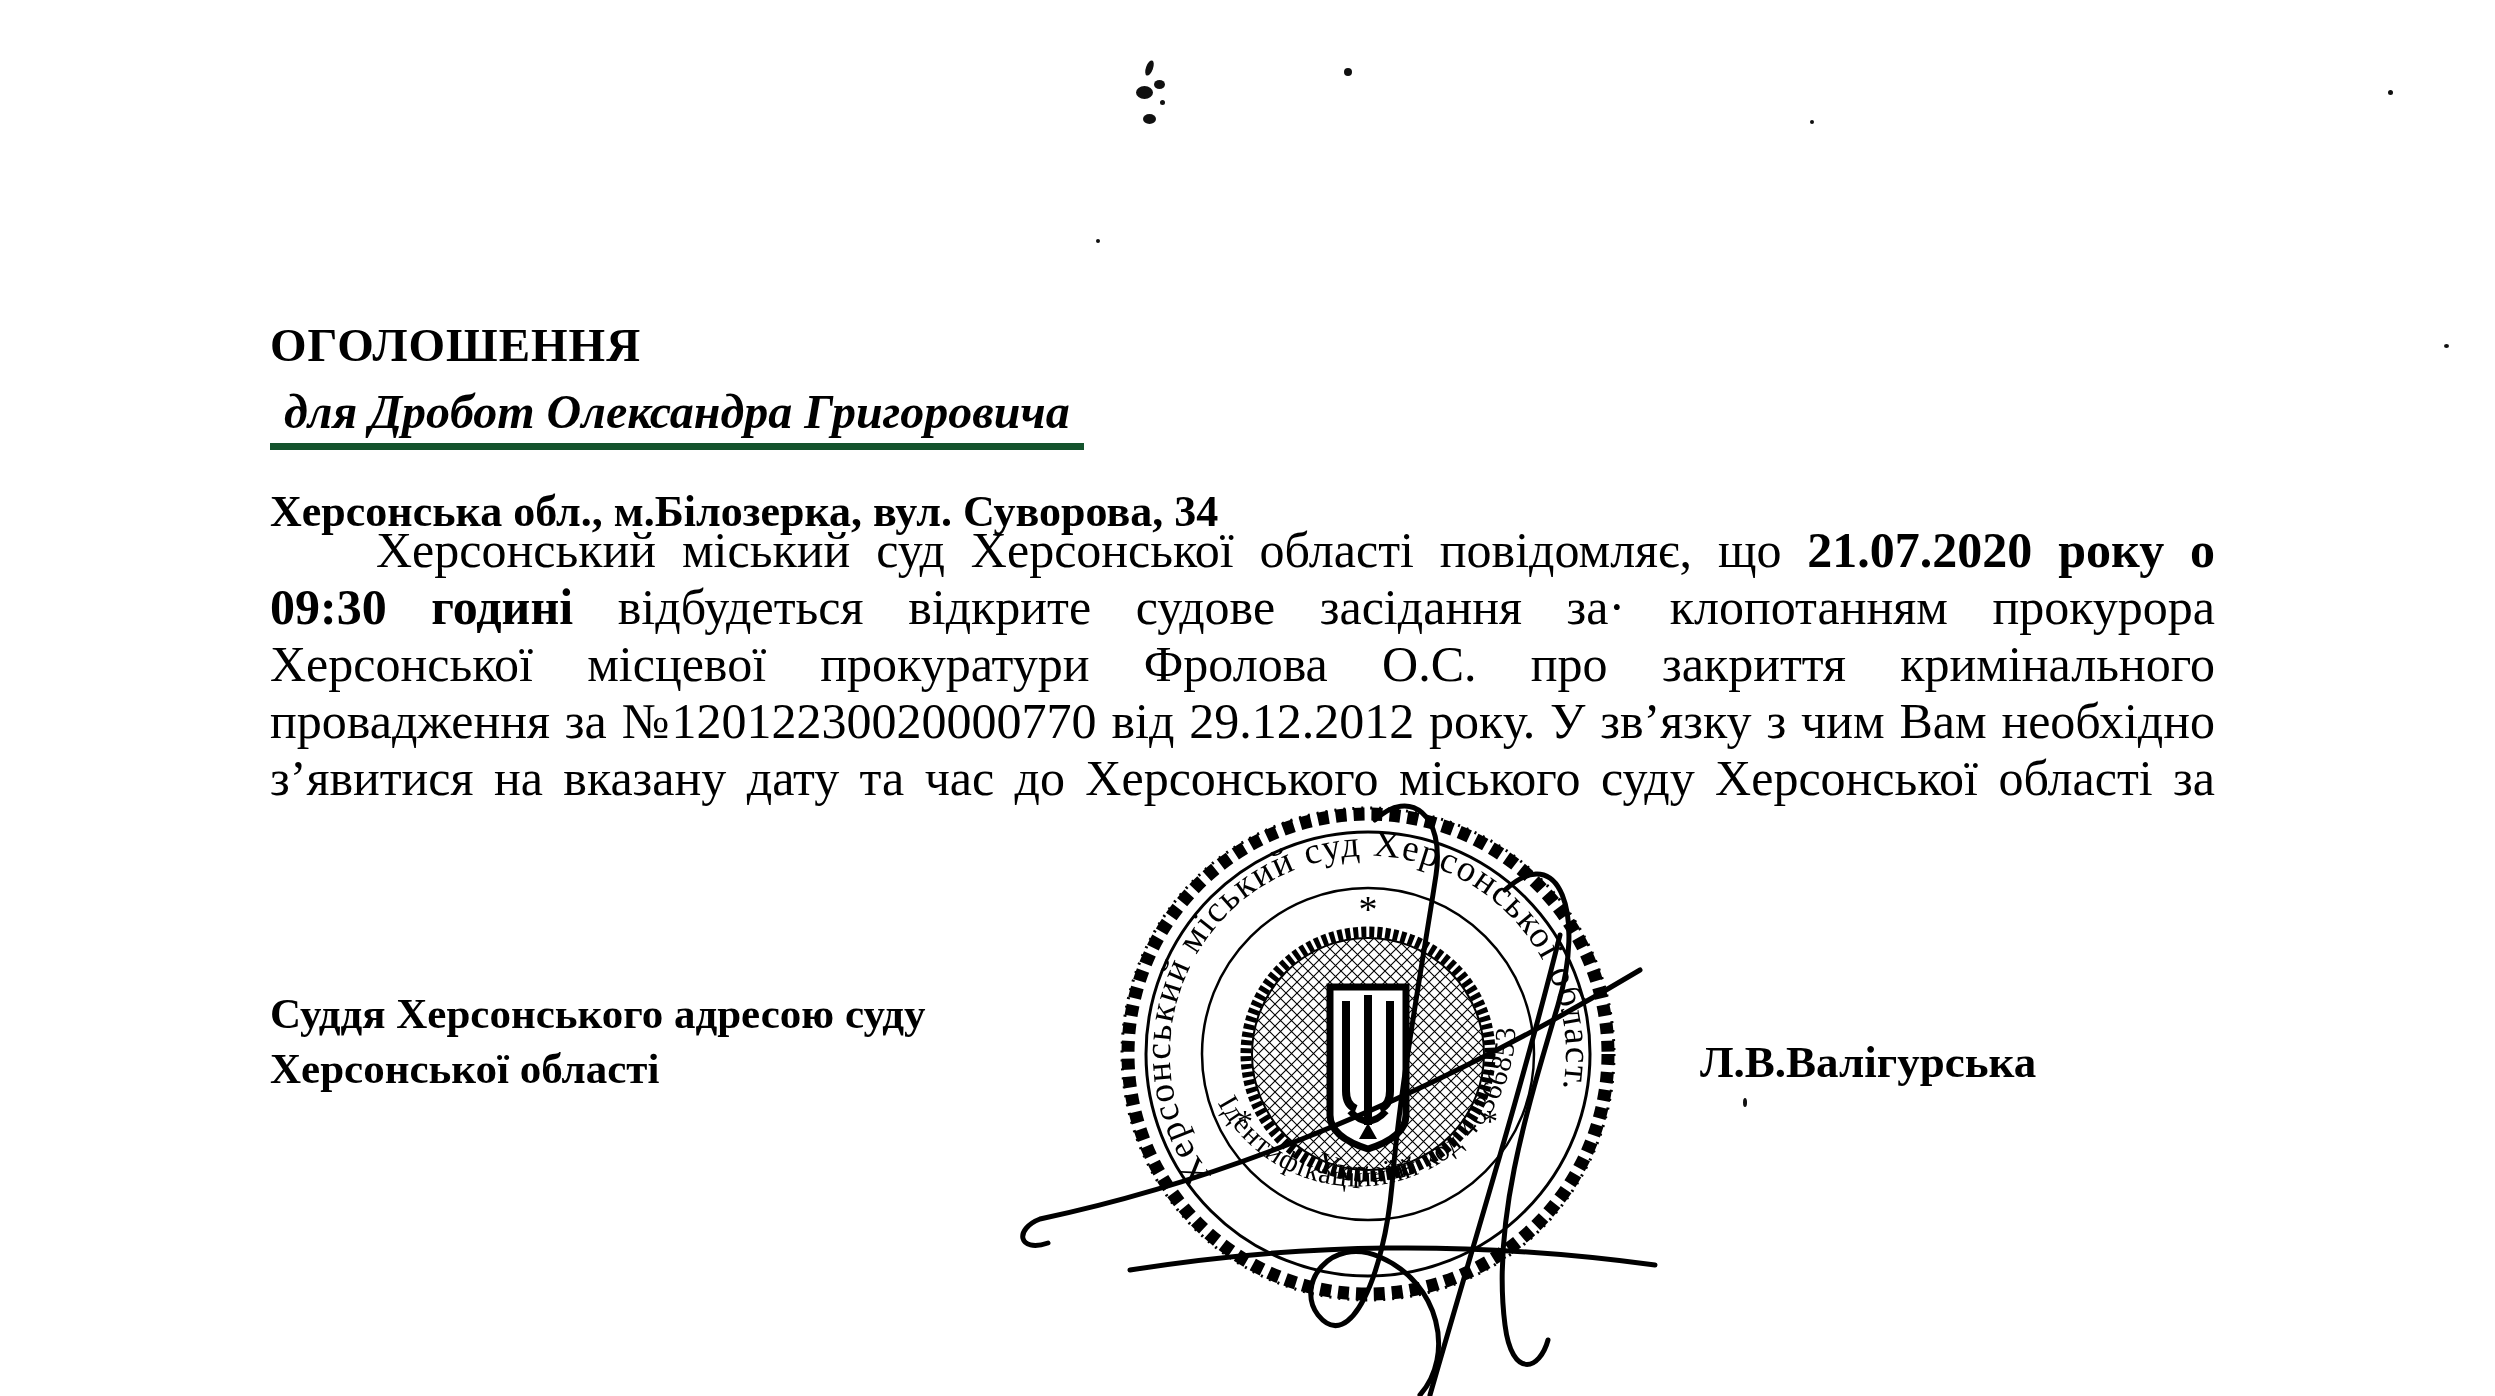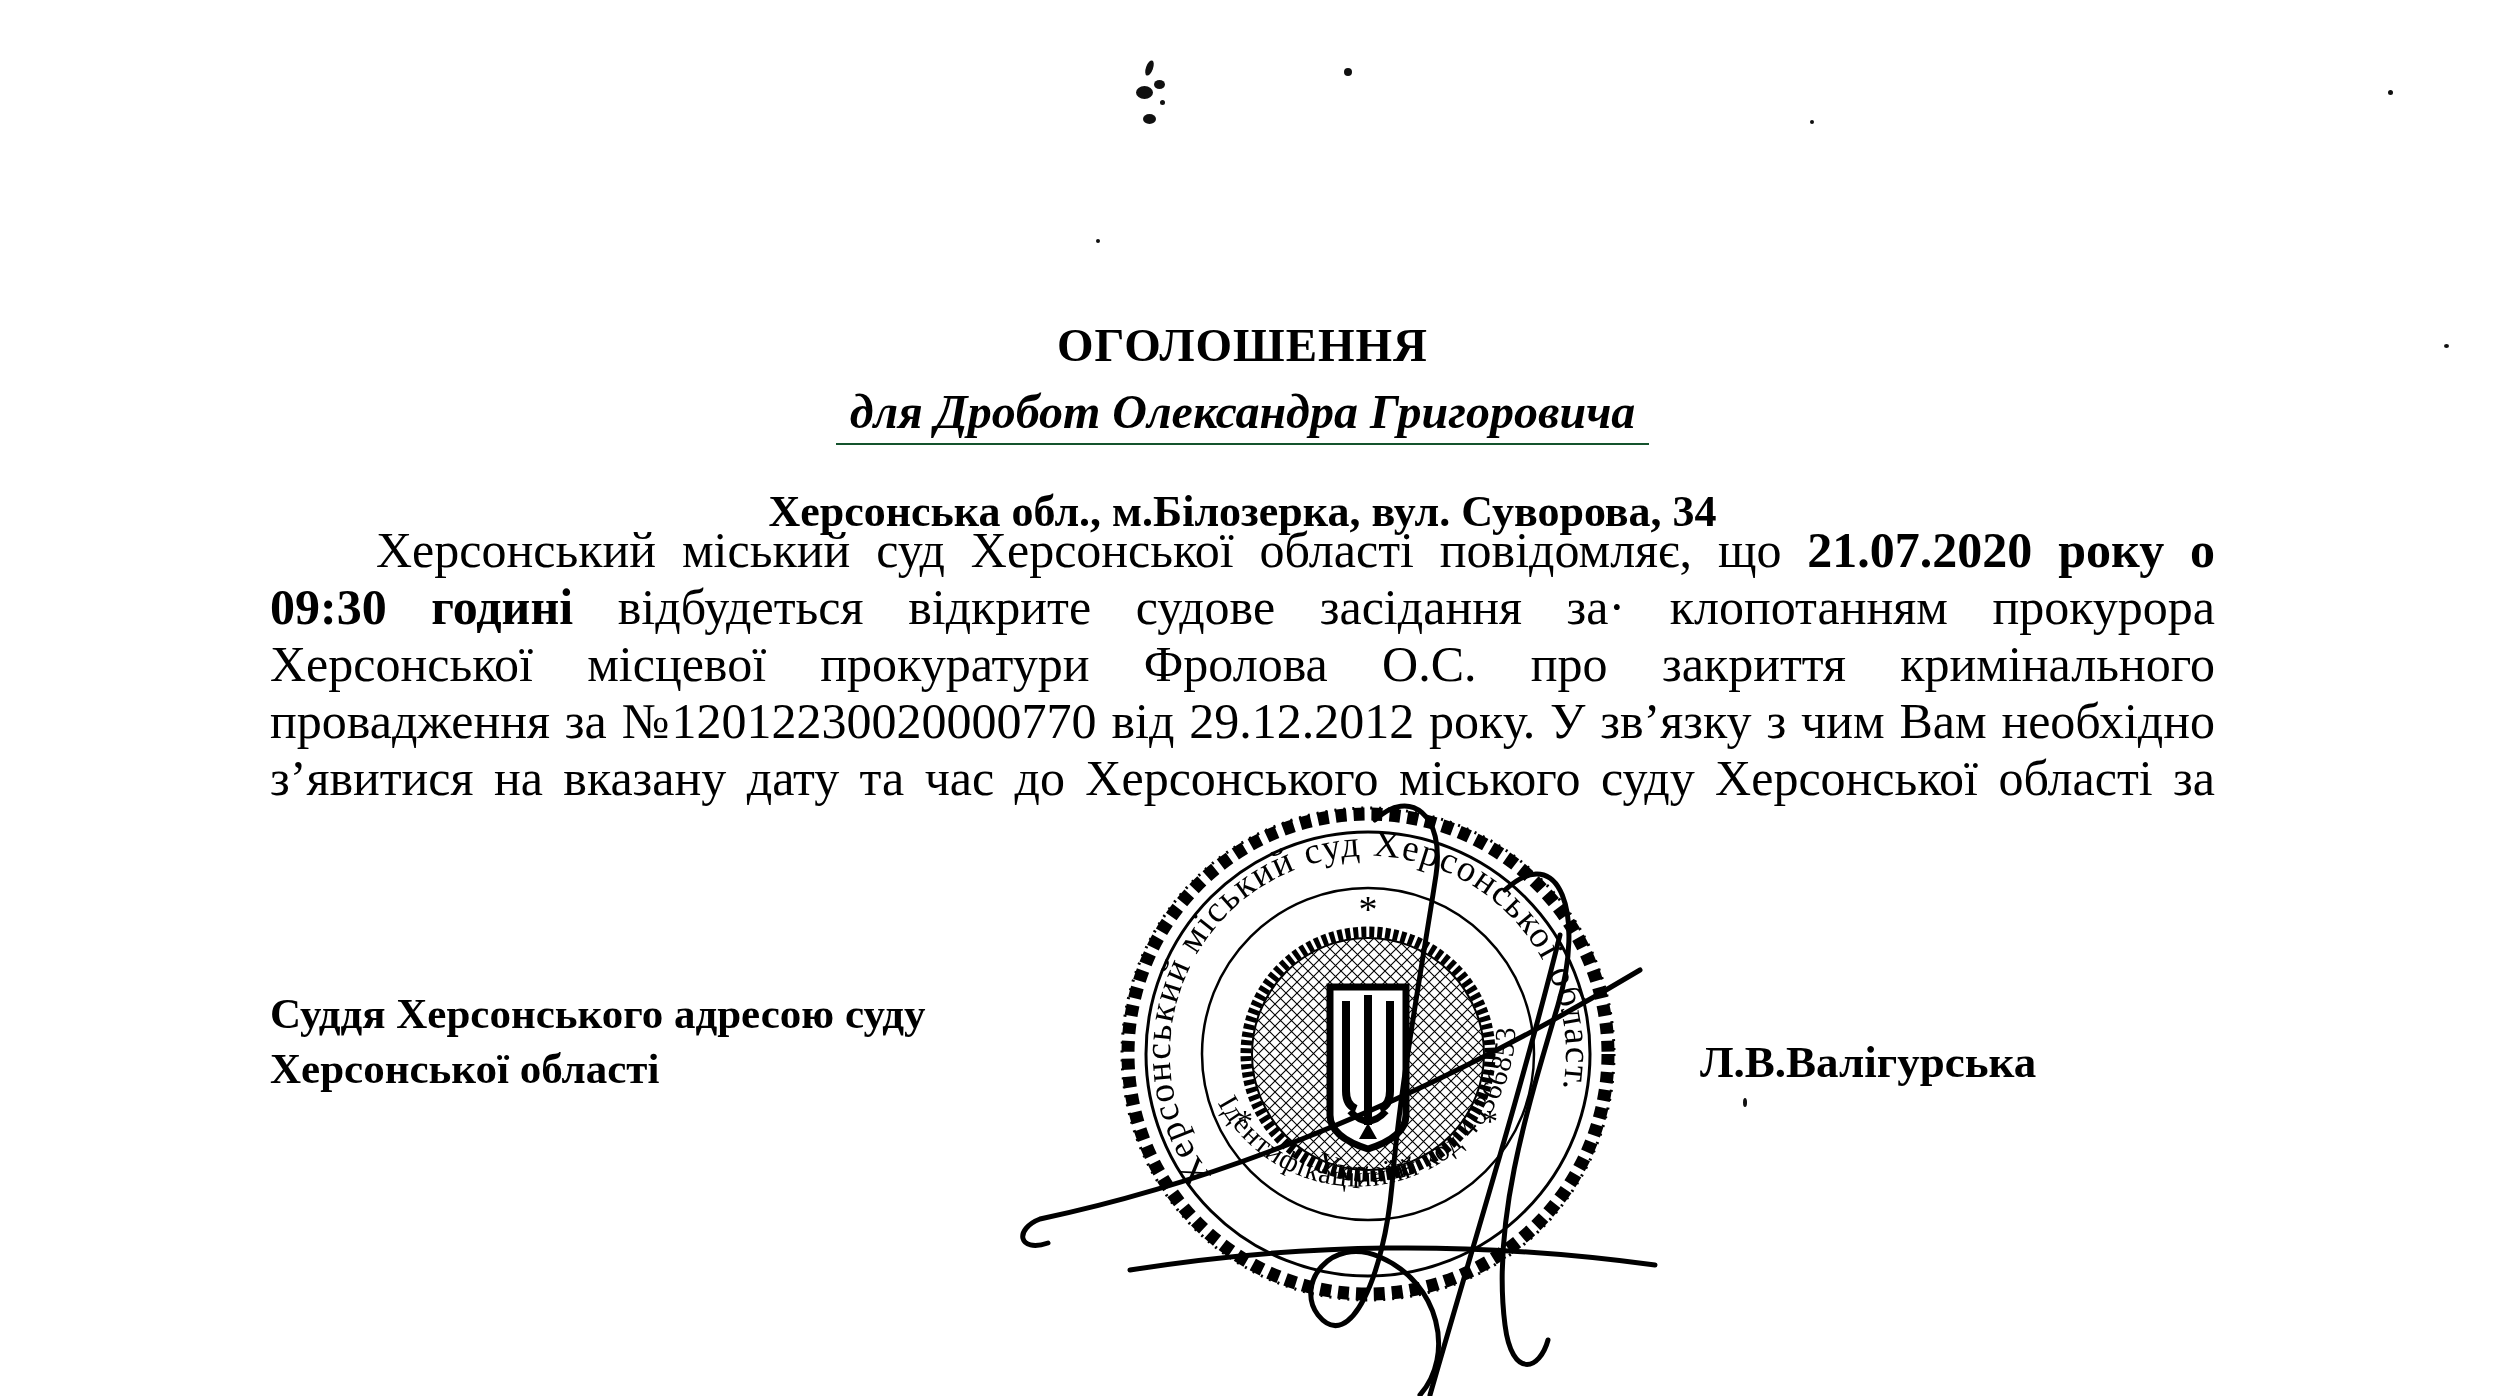--- a/index.html
+++ b/index.html
@@ -2,24 +2,24 @@
 <html><head>
 <meta charset="utf-8">
 <style>
   html,body{margin:0;padding:0;}
   body{
     width:2495px;height:1396px;position:relative;overflow:hidden;
     background:#ffffff;color:#000;
     font-family:"Liberation Serif","DejaVu Serif",serif;
   }
   .col{position:absolute;left:270px;width:1945px;}
-  .center{text-align:center;}
+  .center{text-align:left;}
   .doc-title{top:318px;font-size:47px;font-weight:bold;letter-spacing:1px;}
   .recipient{top:384px;font-size:48px;font-weight:bold;font-style:italic;}
-  .recipient .u{display:inline-block;border-bottom:2px solid #14532d;padding:0 14px 4px 14px;}
+  .recipient .u{display:inline-block;border-bottom:7px solid #14532d;padding:0 14px 4px 14px;}
   .addr{top:452px;font-size:44px;font-weight:bold;margin-top:34px;}
   .body-par{top:522px;font-size:50px;line-height:57px;}
   .bline{height:57px;white-space:nowrap;}
   .j{text-align:justify;text-align-last:justify;white-space:normal;}
   .indent{text-indent:106px;}
   .b{font-weight:bold;}
   .signer{top:986px;font-size:43px;font-weight:bold;line-height:55px;}
   .signer-name{position:absolute;left:1700px;top:1036px;font-size:45px;font-weight:bold;}
   .stamp-wrap{position:absolute;left:1000px;top:795px;width:700px;height:601px;}
   .stamp-wrap svg{display:block;}

